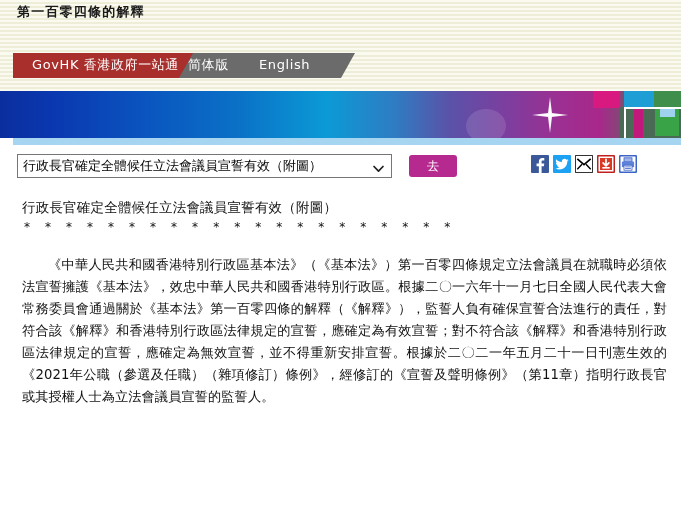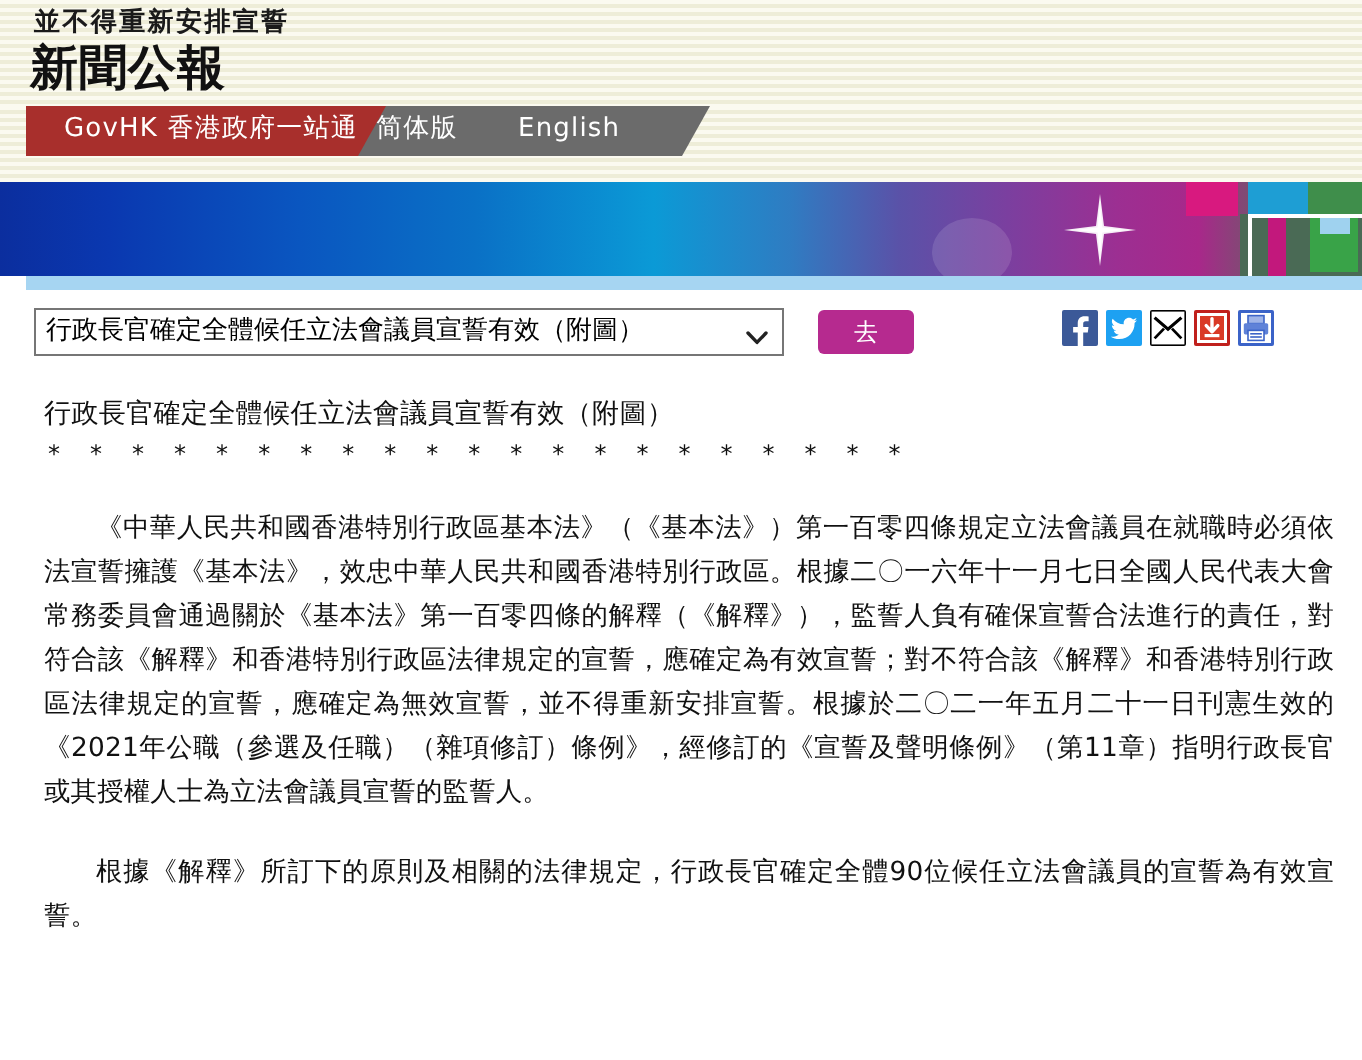--- a/index.html
+++ b/index.html
@@ -260,22 +260,21 @@
     text-align: justify;
     text-justify: inter-character;
     text-indent: 26px;
     letter-spacing: 0.1px;
   }
 </style>
 </head>
 <body>
 
 <div class="site-header">
-  <div class="hdr-gov">並不得重新安排宣誓</div>
-  <div class="hdr-title">新聞公報</div>
+  <div class="hdr-gov">第一百零四條的解釋</div>
 </div>
 
 <div class="tabbar">
   <div class="tab-gray"></div>
   <div class="tab-red"></div>
   <div class="tab-label govhk">GovHK 香港政府一站通</div>
   <div class="tab-label sc">简体版</div>
   <div class="tab-label en">English</div>
 </div>
 
@@ -345,15 +344,14 @@
       <rect x="6.1" y="13.1" width="5.8" height="0.8" fill="#3b63c8"></rect>
     </svg>
   </div>
 </div>
 
 <div class="article">
   <div class="art-title">行政長官確定全體候任立法會議員宣誓有效（附圖）</div>
   <div class="art-stars">* * * * * * * * * * * * * * * * * * * * *</div>
 
   <p class="art-para">《中華人民共和國香港特別行政區基本法》（《基本法》）第一百零四條規定立法會議員在就職時必須依法宣誓擁護《基本法》，效忠中華人民共和國香港特別行政區。根據二〇一六年十一月七日全國人民代表大會常務委員會通過關於《基本法》第一百零四條的解釋（《解釋》），監誓人負有確保宣誓合法進行的責任，對符合該《解釋》和香港特別行政區法律規定的宣誓，應確定為有效宣誓；對不符合該《解釋》和香港特別行政區法律規定的宣誓，應確定為無效宣誓，並不得重新安排宣誓。根據於二〇二一年五月二十一日刊憲生效的《2021年公職（參選及任職）（雜項修訂）條例》，經修訂的《宣誓及聲明條例》（第11章）指明行政長官或其授權人士為立法會議員宣誓的監誓人。</p>
-  <p class="art-para">根據《解釋》所訂下的原則及相關的法律規定，行政長官確定全體90位候任立法會議員的宣誓為有效宣誓。</p>
 
 </div>
 
 </body></html>

